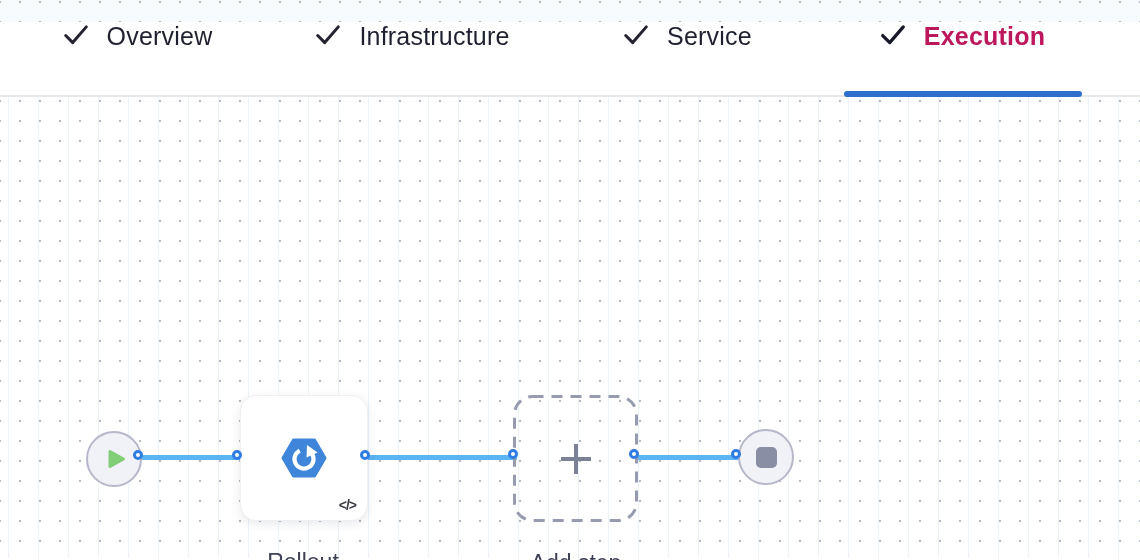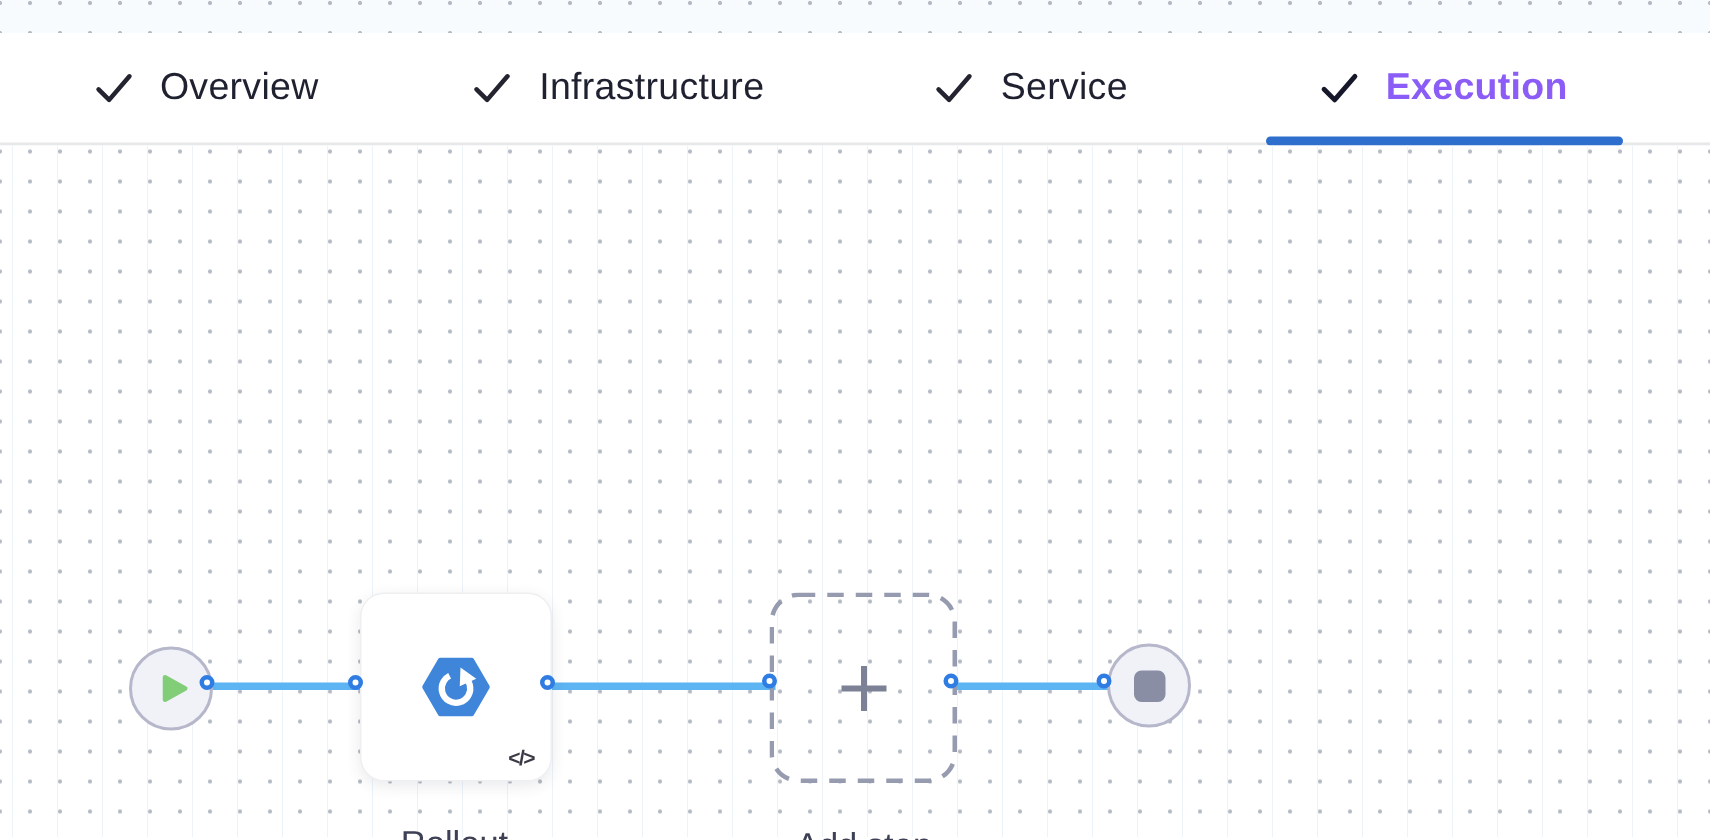--- a/index.html
+++ b/index.html
@@ -12,25 +12,25 @@
     background-image:radial-gradient(circle,#b5bbc5 1.1px,transparent 1.6px);
     background-size:20px 20px; background-position:10px 12px;
   }
 
   
   .tabbar{
     height:75px; background:#ffffff; border-bottom:2px solid #e7e8ea;
     display:flex; padding-right:40px;
   }
   .tab{
-    flex:1 1 0; display:flex; align-items:center; justify-content:center;
+    flex:1 1 0; display:flex; justify-content:center;
     gap:18px; position:relative; cursor:pointer;
   }
   .tab-label{ font-size:25px; font-weight:500; color:#1f2130; letter-spacing:.2px; }
-  .tab.active .tab-label{ font-weight:700; color:#8b5cf6; }
+  .tab.active .tab-label{ font-weight:700; color:#be185d; }
   .tab-underline{
     position:absolute; bottom:-2px; left:50%; transform:translateX(-50%);
     width:238px; height:6px; border-radius:4px; background:#2e6ecd;
   }
   .check-icon{ width:26px; height:26px; flex:0 0 auto; }
 
   
   .canvas{
     position:relative; height:461px; background:#ffffff;
     background-image:

